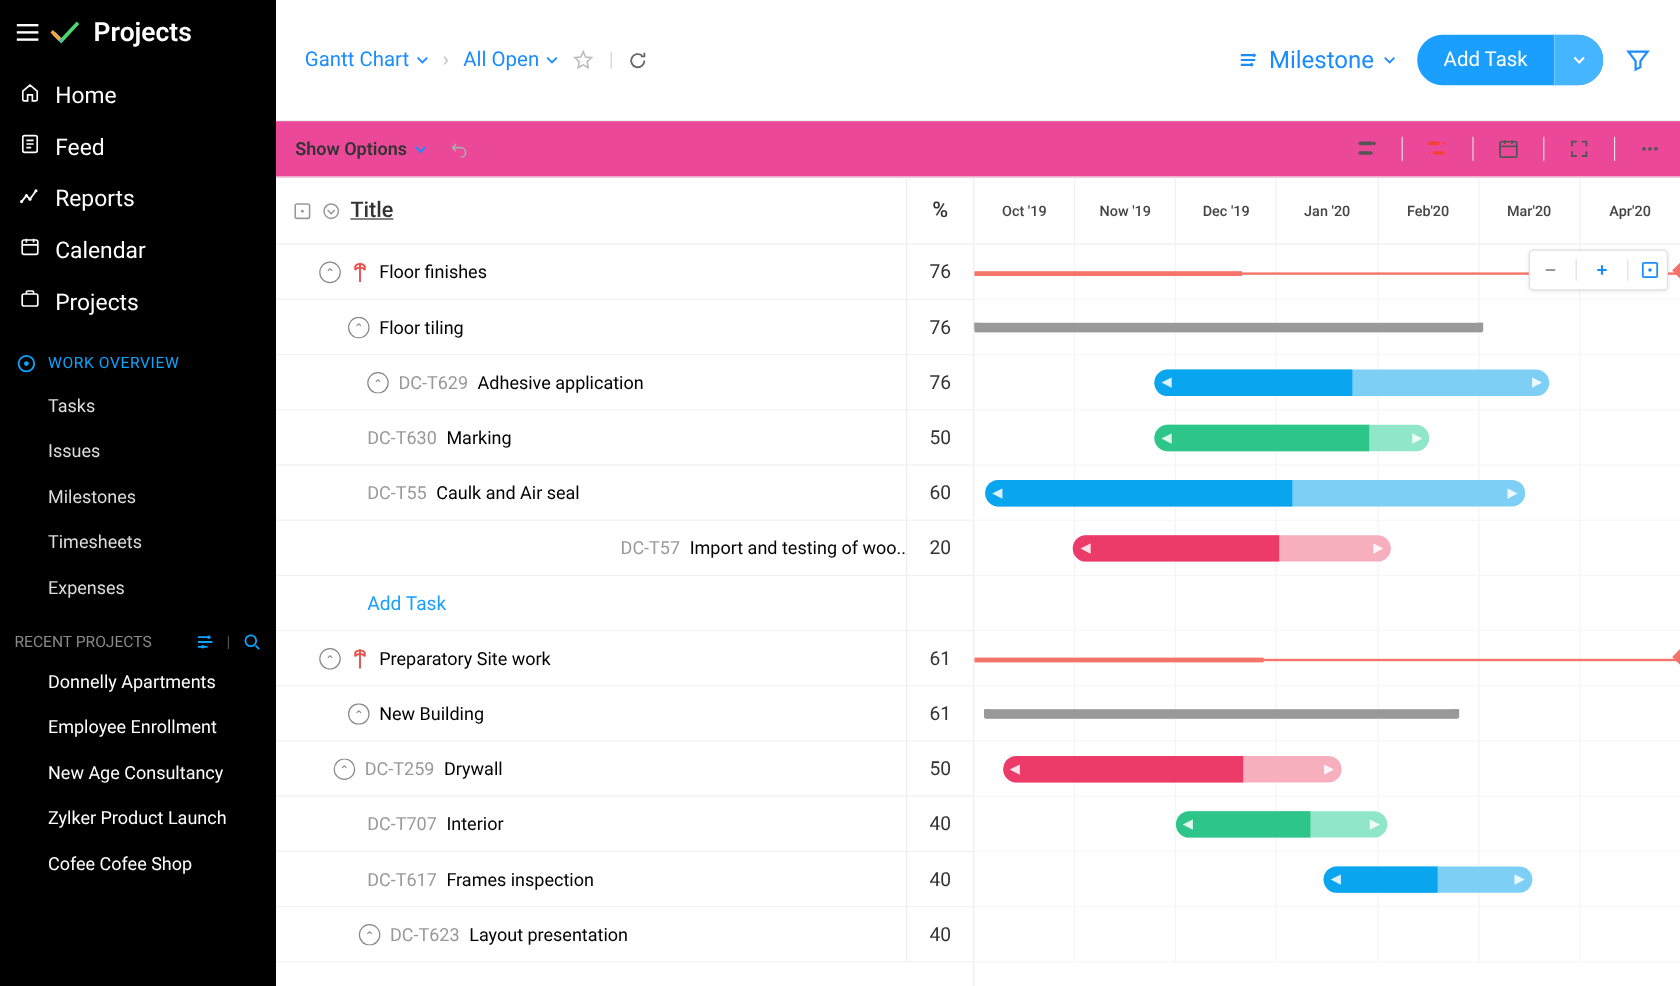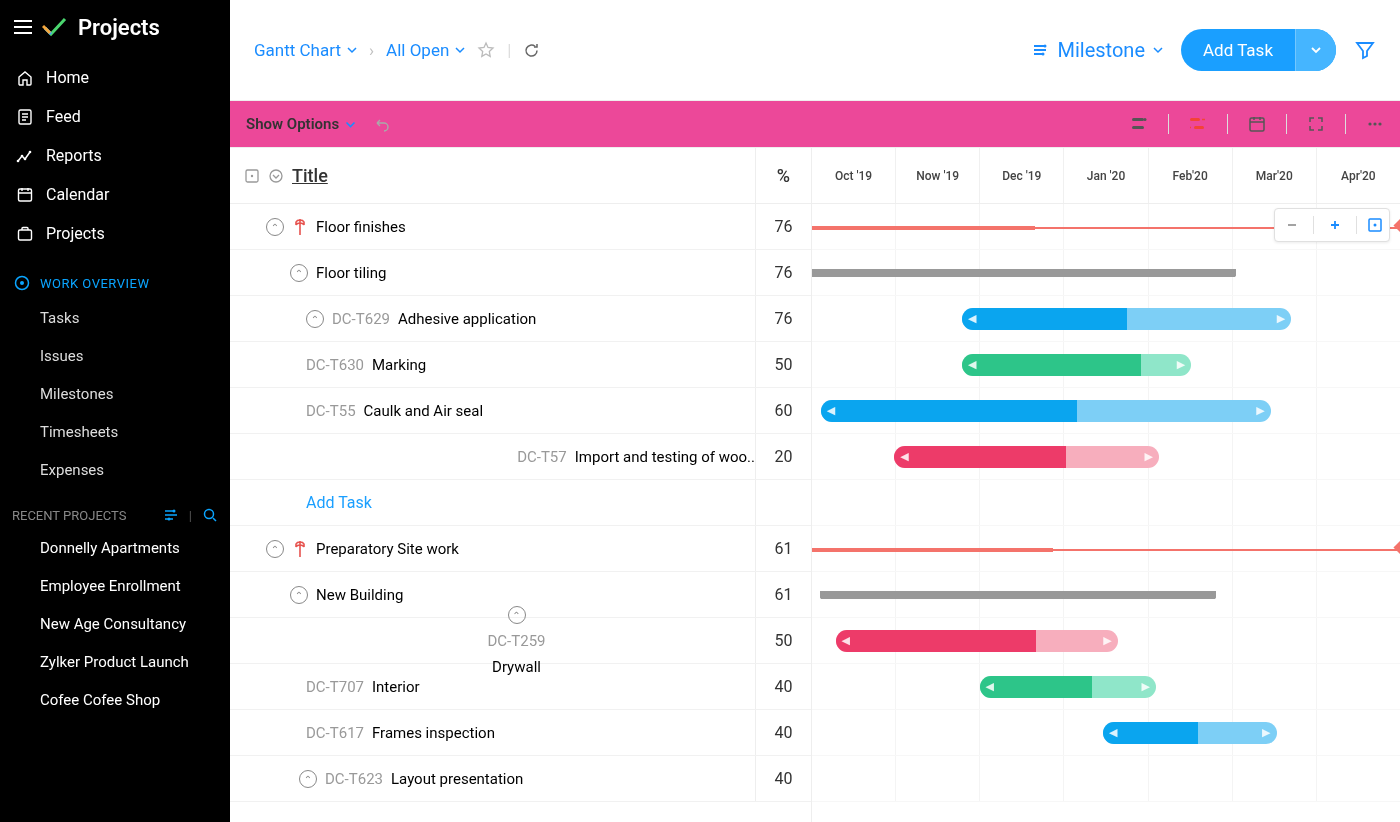--- a/index.html
+++ b/index.html
@@ -6,21 +6,21 @@
 body { width: 1400px; height: 822px; overflow: hidden; display: flex; background: #fff; }
 
 
 .sidebar { width: 230px; background: #000; color: #fff; flex-shrink: 0; display: flex; flex-direction: column; }
 .sidebar-header { display: flex; align-items: center; padding: 14px 14px 18px; gap: 10px; }
 .hamburger { display: flex; flex-direction: column; gap: 4px; cursor: pointer; }
 .hamburger span { width: 18px; height: 2px; background: #fff; }
 .logo-check { width: 26px; height: 26px; }
 .logo-check svg { width: 100%; height: 100%; }
 .sidebar-title { font-size: 22px; font-weight: 600; }
-.nav-item { display: flex; align-items: center; padding: 10px 16px; gap: 12px; font-size: 16px; cursor: pointer; }
+.nav-item { display: flex; align-items: flex-start; padding: 10px 16px; gap: 12px; font-size: 19px; cursor: pointer; }
 .nav-item .icon { width: 18px; height: 18px; display: flex; align-items: center; justify-content: center; }
 .section-header { display: flex; align-items: center; padding: 22px 14px 8px 14px; gap: 10px; color: #888; font-size: 13px; letter-spacing: 0.5px; }
 .section-header.active { color: #0aa5ff; }
 .section-header .icon { width: 16px; height: 16px; }
 .sub-item { padding: 10px 16px 10px 40px; font-size: 15px; cursor: pointer; color: #ddd; }
 .recent-header { display: flex; align-items: center; justify-content: space-between; padding: 18px 12px 6px 12px; color: #888; font-size: 13px; }
 .recent-header .tools { display: flex; gap: 10px; align-items: center; }
 .recent-item { padding: 10px 16px 10px 40px; font-size: 15px; white-space: nowrap; overflow: hidden; cursor: pointer; }
 
 
@@ -420,21 +420,21 @@
             <div class="pct-cell">61</div>
           </div>
           <div class="row">
             <div class="title-cell" style="padding-left: 60px;">
               <span class="collapse-icon"></span>
               <span>New Building</span>
             </div>
             <div class="pct-cell">61</div>
           </div>
           <div class="row">
-            <div class="title-cell" style="padding-left: 48px; flex-direction: column;">
+            <div class="title-cell" style="padding-left: 48px;">
               <span class="collapse-icon"></span>
               <span class="task-id">DC-T259</span>
               <span>Drywall</span>
             </div>
             <div class="pct-cell">50</div>
           </div>
           <div class="row">
             <div class="title-cell" style="padding-left: 76px;">
               <span class="task-id">DC-T707</span>
               <span>Interior</span>

